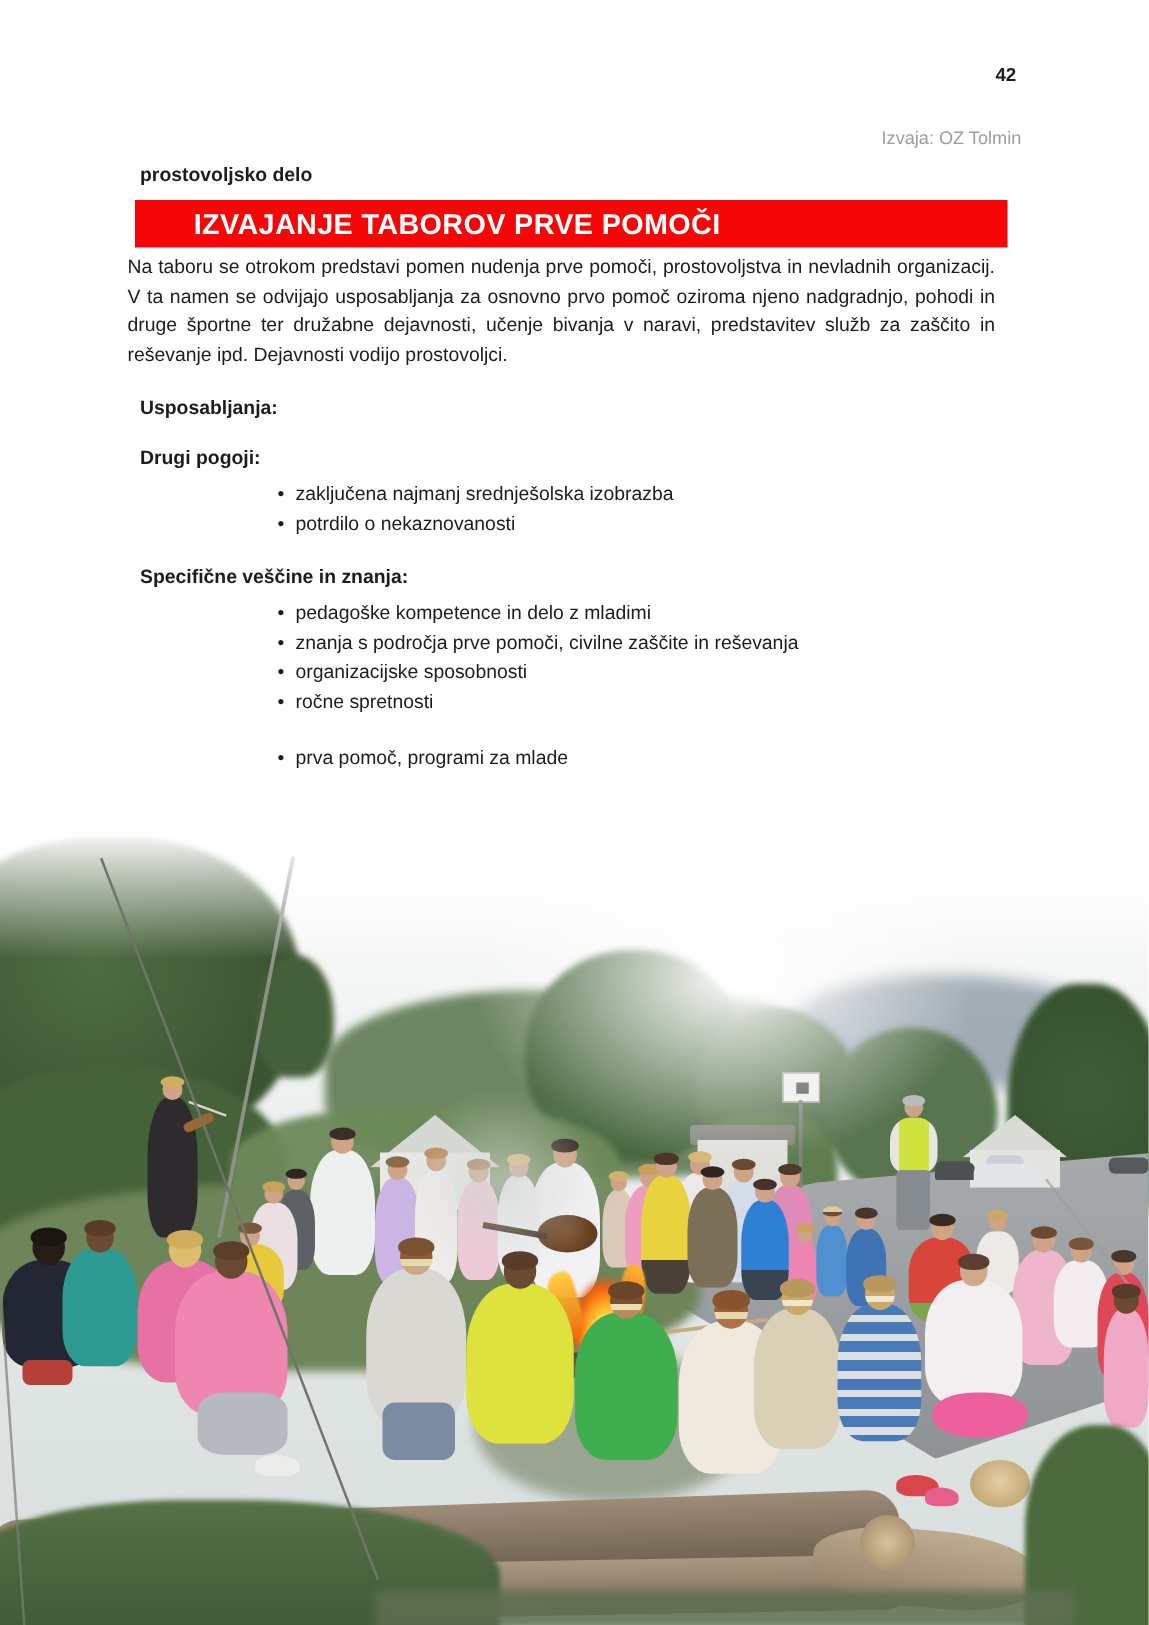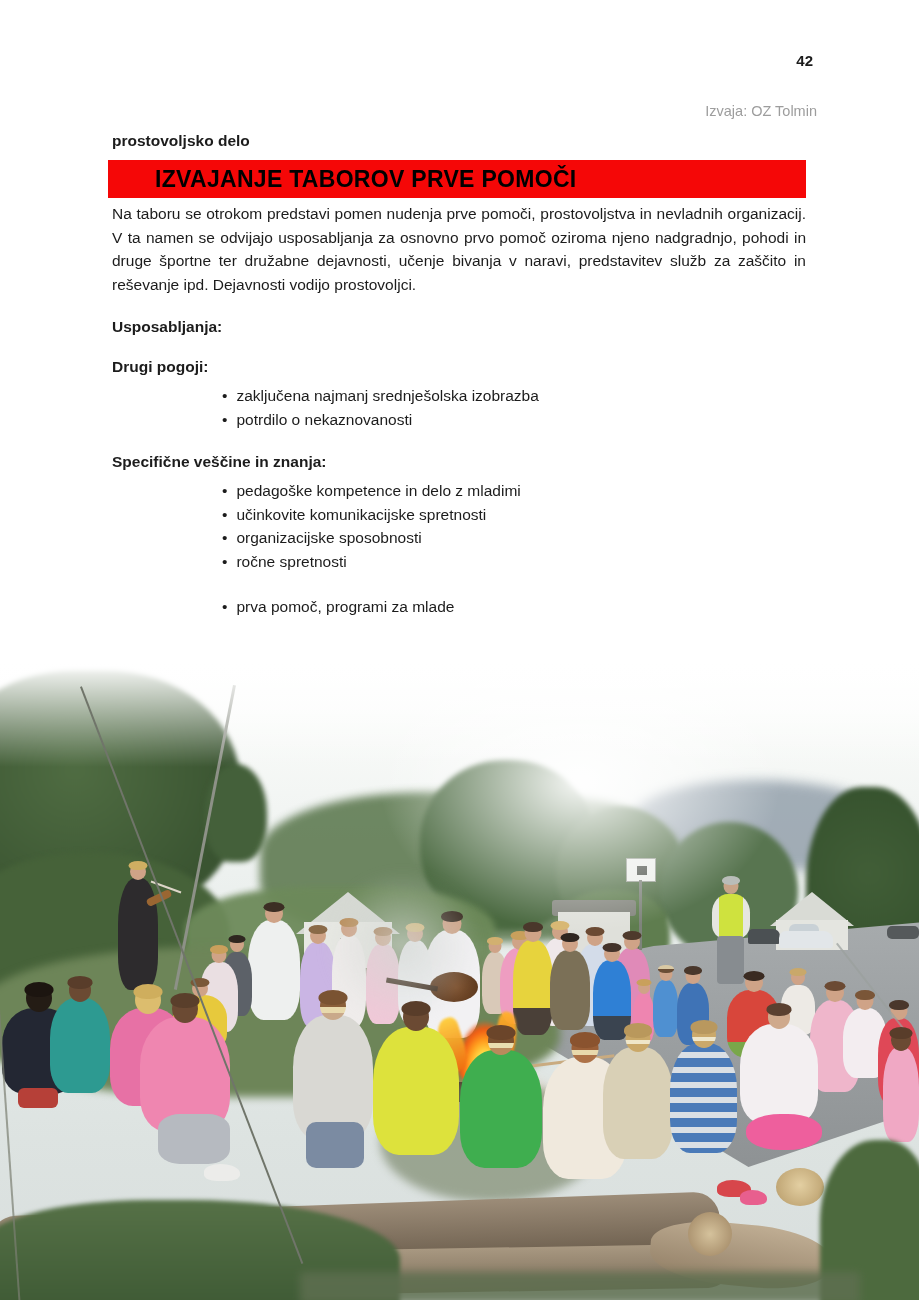--- a/index.html
+++ b/index.html
@@ -2,23 +2,23 @@
 <html><head>
 <meta charset="utf-8">
 <style>
   html,body{margin:0;padding:0;background:#fff;}
   .page{position:relative;width:919px;height:1300px;background:#fff;overflow:hidden;
         font-family:"Liberation Sans",sans-serif;color:#1c1c1c;}
   .pageno{position:absolute;top:52px;right:106px;font-size:15px;font-weight:600;z-index:3;}
   .issuer{position:absolute;top:103px;right:102px;font-size:14.5px;color:#9d9d9d;z-index:3;}
   .cat{position:absolute;top:132px;left:112px;font-size:15.5px;font-weight:700;z-index:3;}
   .banner{position:absolute;top:160px;left:108px;width:698px;height:38px;background:#f50707;
-          color:#000000;font-size:23px;font-weight:700;line-height:38px;padding-left:47px;
+          color:#ffffff;font-size:23px;font-weight:700;line-height:38px;padding-left:47px;
           box-sizing:border-box;letter-spacing:.3px;z-index:3;}
-  .intro{position:absolute;top:202px;left:112px;width:694px;font-size:15.5px;line-height:23.5px;
+  .intro{position:absolute;top:202px;left:102px;width:694px;font-size:15.5px;line-height:23.5px;
          text-align:justify;z-index:3;}
   .content{position:absolute;top:317px;left:112px;width:694px;z-index:3;}
   .sec{margin-bottom:21px;}
   .sec .h{font-weight:700;font-size:15.5px;line-height:19px;margin-bottom:8px;}
   .li{padding-left:110px;font-size:15.5px;line-height:23.6px;}
   .li .b{margin-right:9px;}
 
   
   .ph{position:absolute;left:0;top:652px;width:919px;height:648px;overflow:hidden;z-index:1;}
   .ph i{position:absolute;display:block;}
@@ -54,21 +54,21 @@
       <div class="h">Usposabljanja:</div>
     </div>
     <div class="sec">
       <div class="h">Drugi pogoji:</div>
       <div class="li"><span class="b">•</span><span>zaključena najmanj srednješolska izobrazba</span></div>
       <div class="li"><span class="b">•</span><span>potrdilo o nekaznovanosti</span></div>
     </div>
     <div class="sec">
       <div class="h">Specifične veščine in znanja:</div>
       <div class="li"><span class="b">•</span><span>pedagoške kompetence in delo z mladimi</span></div>
-      <div class="li"><span class="b">•</span><span>učinkovite komunikacijske spretnosti</span></div>
+      <div class="li"><span class="b">•</span><span>znanja s področja prve pomoči, civilne zaščite in reševanja</span></div>
       <div class="li"><span class="b">•</span><span>organizacijske sposobnosti</span></div>
       <div class="li"><span class="b">•</span><span>ročne spretnosti</span></div>
     </div>
     <div class="sec">
       <div class="li"><span class="b">•</span><span>prva pomoč, programi za mlade</span></div>
     </div>
   </div>
 
   <div class="ph">
     <i class="sky"></i>

